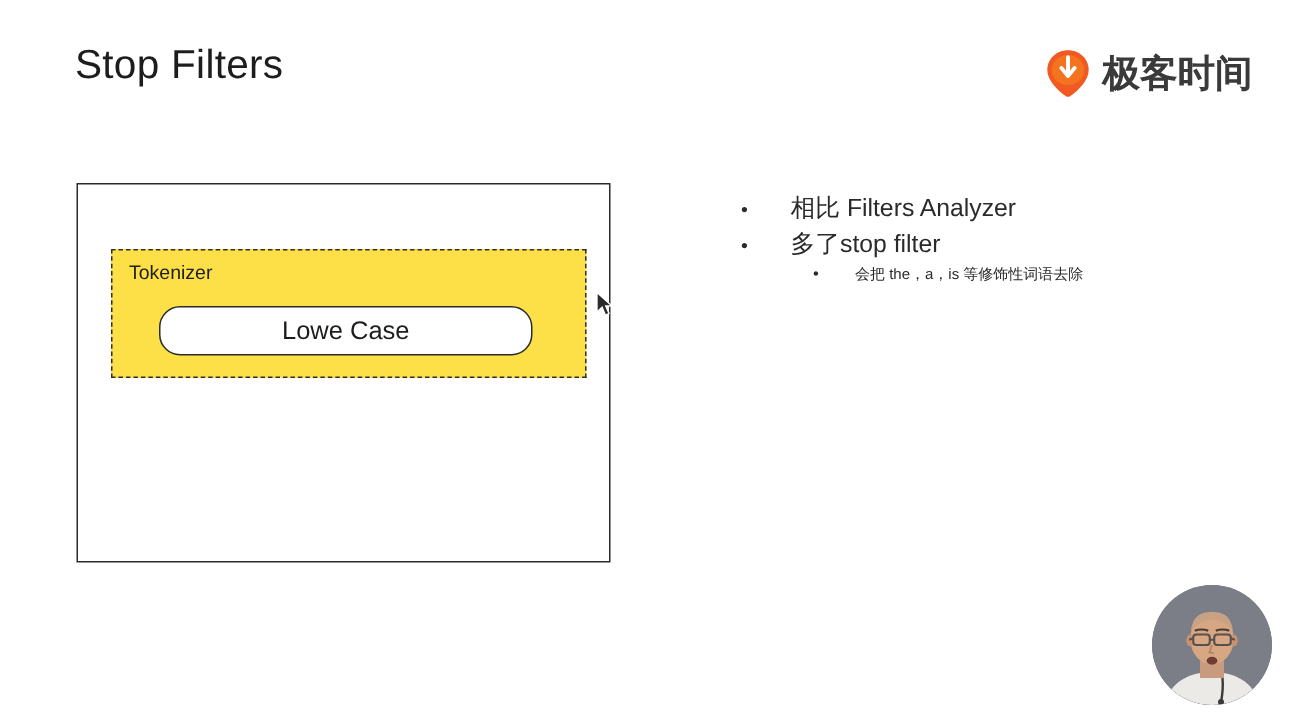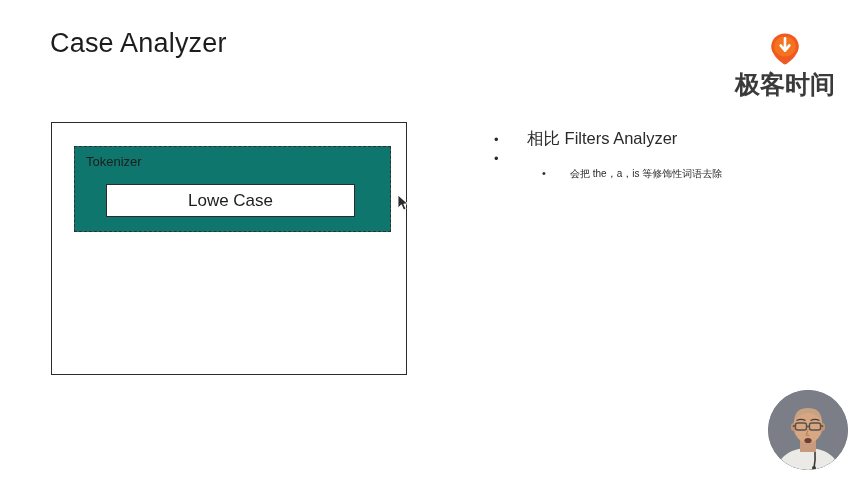--- a/index.html
+++ b/index.html
@@ -34,21 +34,20 @@
   }
 
   
   .brand {
     position: absolute;
     right: 28px;
     top: 32px;
     display: flex;
     align-items: center;
     gap: 6px;
-    flex-direction: column;
   }
   .brand-mark {
     width: 34px;
     height: 34px;
     position: relative;
     flex: none;
   }
   .brand-text {
     font-size: 25px;
     font-weight: 700;
@@ -68,21 +67,22 @@
     border: 1.6px solid #2b2b2b;
     box-sizing: border-box;
     background: #ffffff;
   }
   .group {
     position: absolute;
     left: 22px;
     width: 317px;
     border: 1.5px dashed #2f2f2f;
     box-sizing: border-box;
-    background: #0f766e;
+    background: #fde047;
+    margin-top: 20px;
   }
   .group.tokenizer { top: 23px; height: 86px; }
   .group.filters   { top: 131px; height: 99px; }
 
   .group-label {
     position: absolute;
     left: 11px;
     top: 7px;
     font-size: 13px;
     color: #1d1d1d;
@@ -93,21 +93,21 @@
     left: 31px;
     width: 249px;
     height: 33px;
     border: 1.5px solid #2b2b2b;
     box-sizing: border-box;
     background: #ffffff;
     display: flex;
     align-items: center;
     justify-content: center;
   }
-  .group.tokenizer .inner-box { top: 37px; }
+  .group.tokenizer .inner-box { top: 37px; border-radius: 14px; }
   .group.filters   .inner-box { top: 41px; }
   .inner-box-label {
     font-size: 17px;
     color: #1d1d1d;
     white-space: nowrap;
   }
 
   
   .bullets {
     position: absolute;
@@ -161,21 +161,21 @@
     top: 194px;
     width: 16px;
     height: 18px;
   }
 </style>
 </head>
 <body>
 
 <div class="slide">
 
-  <div class="slide-title">Case Analyzer</div>
+  <div class="slide-title">Stop Filters</div>
 
   <div class="brand">
     <div class="brand-mark">
       <svg viewBox="0 0 34 34" width="34" height="34" aria-hidden="true">
         <path d="M17 1.5 C9.3 1.5 3.2 7.3 3.2 14.6 C3.2 21.2 9.6 28.0 15.6 32.1 C16.5 32.7 17.5 32.7 18.4 32.1 C24.4 28.0 30.8 21.2 30.8 14.6 C30.8 7.3 24.7 1.5 17 1.5 Z" fill="#f05a22"></path>
         <path d="M17 4.6 C10.9 4.6 6.2 9.0 6.2 14.6 C6.2 20.2 10.9 24.6 17 24.6 C23.1 24.6 27.8 20.2 27.8 14.6 C27.8 9.0 23.1 4.6 17 4.6 Z" fill="#f4731f"></path>
         <path d="M17 6.2 L17 17.6 M17 18.6 L12.6 13.4 M17 18.6 L21.4 13.4" stroke="#ffffff" stroke-width="2.6" stroke-linecap="round" fill="none"></path>
       </svg>
     </div>
     <div class="brand-text">极客时间</div>
@@ -195,20 +195,21 @@
 
   <div class="bullets">
 
     <div class="bullet-row level-1">
       <span class="bullet-dot">•</span>
       <span class="bullet-text">相比 Filters Analyzer</span>
     </div>
 
     <div class="bullet-row level-1">
       <span class="bullet-dot">•</span>
+      <span class="bullet-text">多了stop filter</span>
     </div>
 
     <div class="bullet-row level-2">
       <span class="bullet-dot">•</span>
       <span class="bullet-text">会把 the，a，is 等修饰性词语去除</span>
     </div>
 
   </div>
 
   <div class="webcam">

